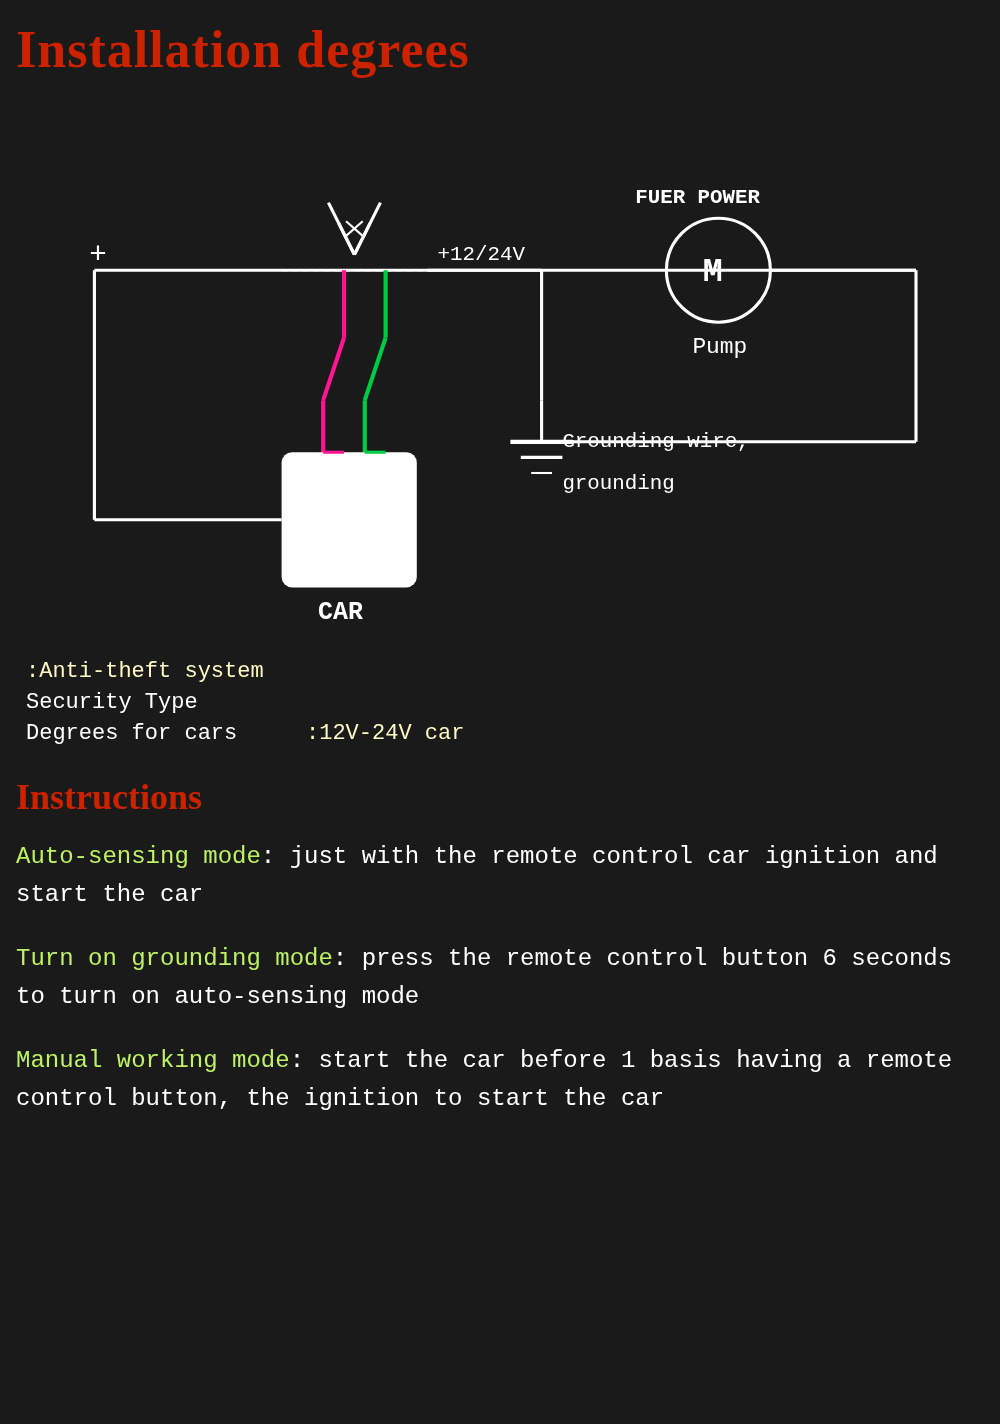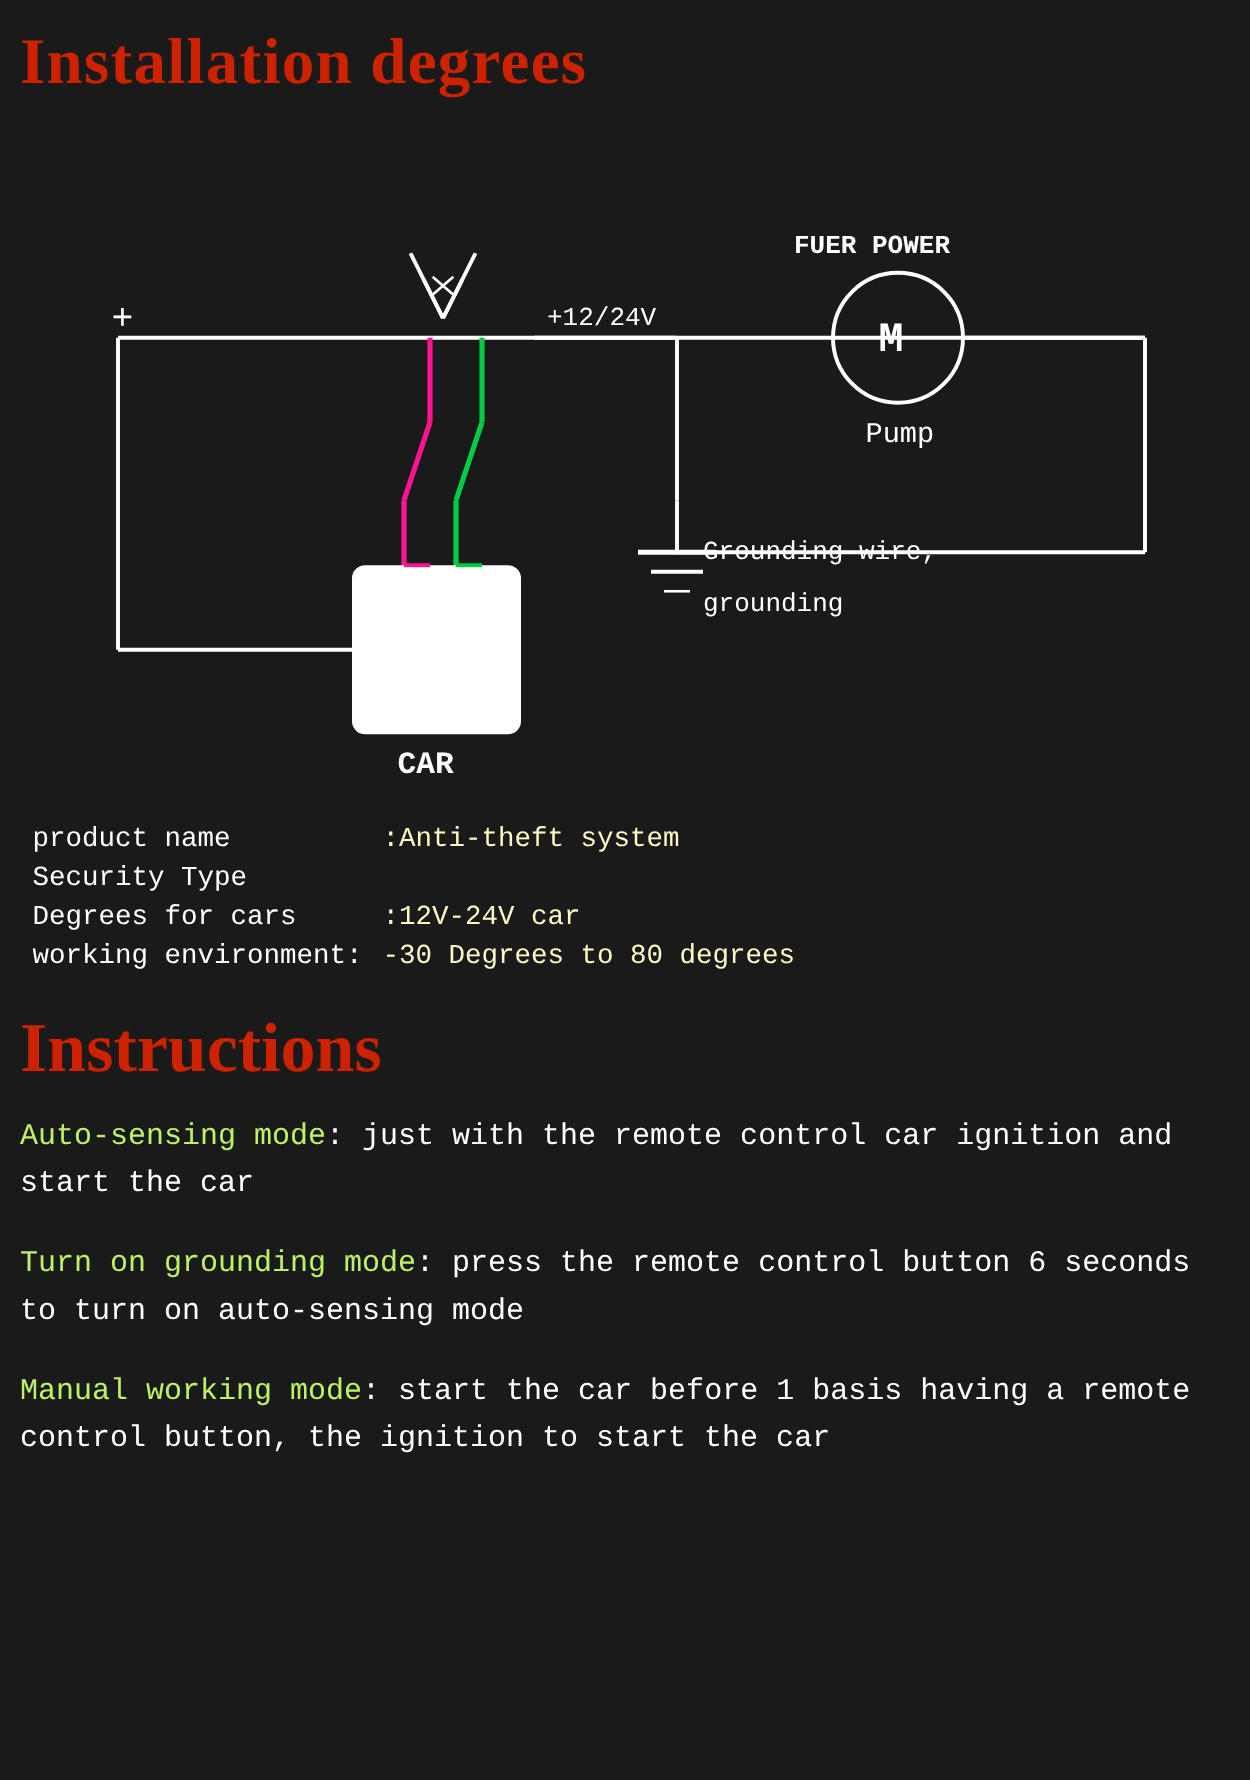--- a/index.html
+++ b/index.html
@@ -53,21 +53,21 @@
     }
 
     .spec-value {
       color: #fef9c3;
       font-size: 22px;
       font-family: 'Courier New', monospace;
     }
 
     .instructions-title {
       color: #cc2200;
-      font-size: 56px;
+      font-size: 36px;
       font-family: 'Times New Roman', serif;
       font-weight: bold;
       margin-bottom: 20px;
     }
 
     .instruction-block {
       margin-bottom: 25px;
       font-size: 24px;
       font-family: 'Courier New', monospace;
       line-height: 1.6;
@@ -150,33 +150,28 @@
 
     <line x1="490" y1="155" x2="490" y2="280" stroke="white" stroke-width="3"></line>
 
     <line x1="280" y1="330" x2="300" y2="330" stroke="#ff1493" stroke-width="3"></line>
     <line x1="320" y1="330" x2="340" y2="330" stroke="#00cc44" stroke-width="3"></line>
   </svg>
 </div>
 
 <div class="spec-table">
   <div class="spec-row">
-    <span class="spec-label">product name    </span>
     <span class="spec-value">:Anti-theft system</span>
   </div>
   <div class="spec-row">
     <span class="spec-label">Security Type   </span>
   </div>
   <div class="spec-row">
     <span class="spec-label">Degrees for cars </span>
     <span class="spec-value">:12V-24V car</span>
-  </div>
-  <div class="spec-row">
-    <span class="spec-label">working environment:</span>
-    <span class="spec-value">-30 Degrees to 80 degrees</span>
   </div>
 </div>
 
 <h2 class="instructions-title">Instructions</h2>
 
 <div class="instruction-block">
   <span class="instruction-label">Auto-sensing mode</span><span class="instruction-text">: just with the remote control car ignition and start the car</span>
 </div>
 
 <div class="instruction-block">

